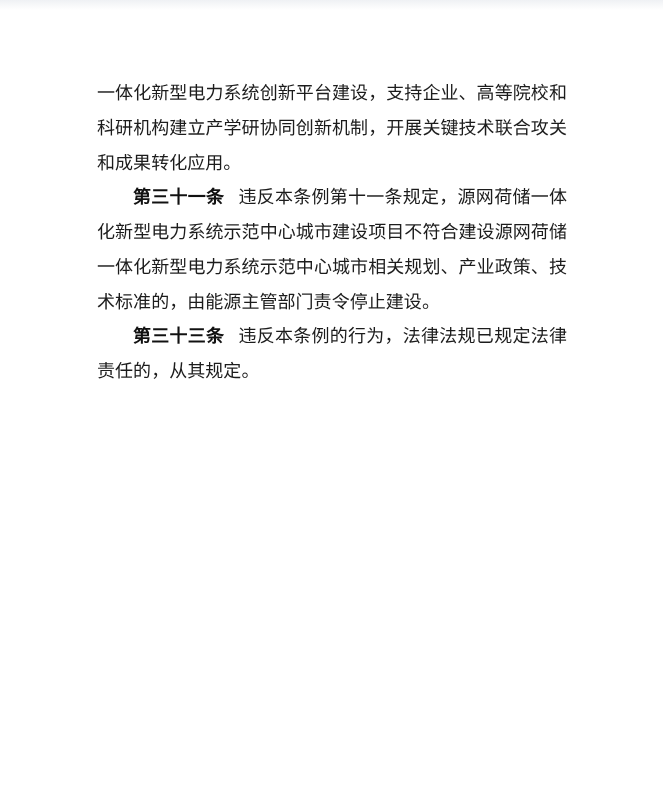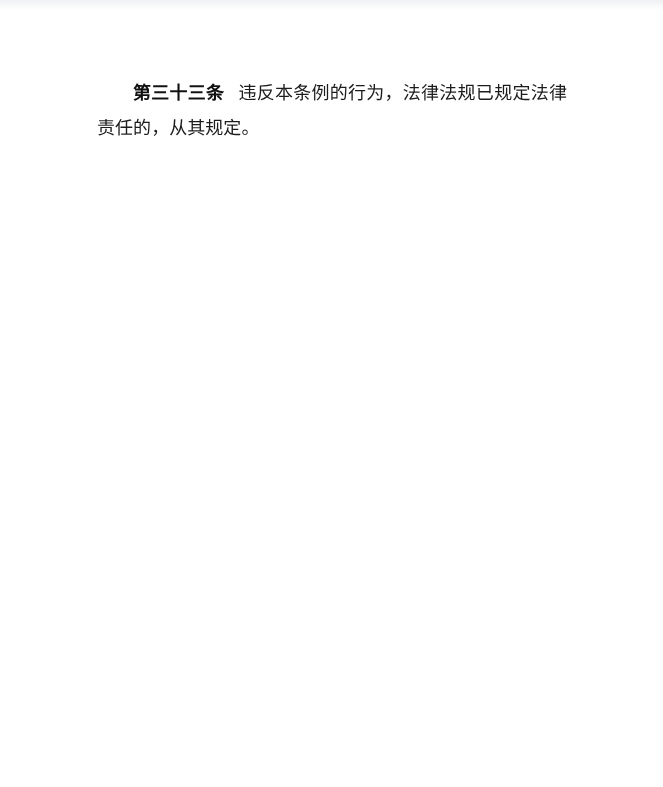--- a/index.html
+++ b/index.html
@@ -55,19 +55,21 @@
     color: var(--heading);
     margin-right: 0.78em;
   }
 </style>
 </head>
 <body>
 
 <div class="page-top-edge"></div>
 
 <div class="doc-content">
+  <p class="para continuation"><span class="article-body">一体化新型电力系统创新平台建设，支持企业、高等院校和科研机构建立产学研协同创新机制，开展关键技术联合攻关和成果转化应用。</span></p>
 
 
+  <p class="para article"><span class="article-head">第三十一条</span><span class="article-body">违反本条例第十一条规定，源网荷储一体化新型电力系统示范中心城市建设项目不符合建设源网荷储一体化新型电力系统示范中心城市相关规划、产业政策、技术标准的，由能源主管部门责令停止建设。</span></p>
 
 
   <p class="para article"><span class="article-head">第三十三条</span><span class="article-body">违反本条例的行为，法律法规已规定法律责任的，从其规定。</span></p>
 
 </div>
 
 </body></html>

